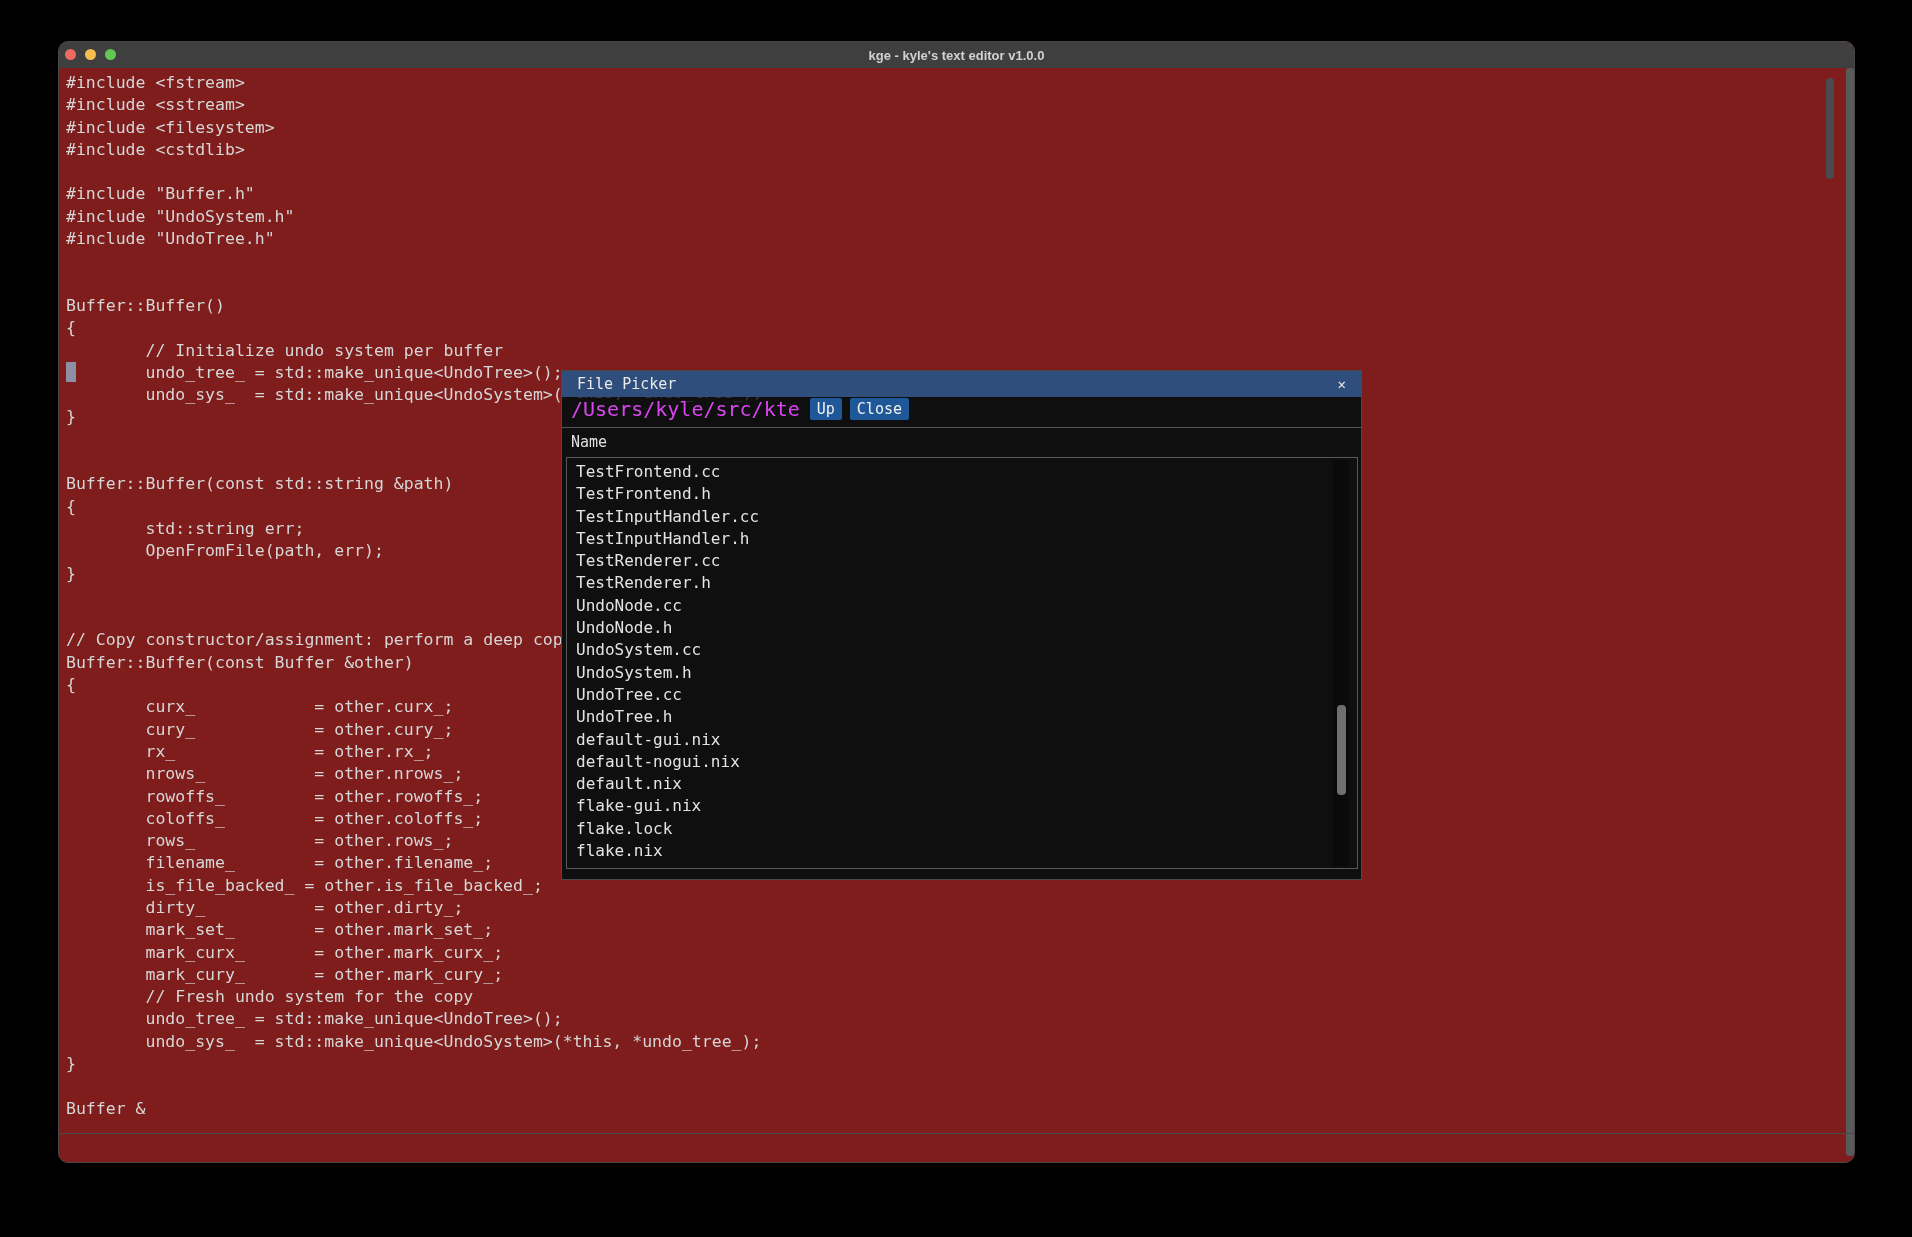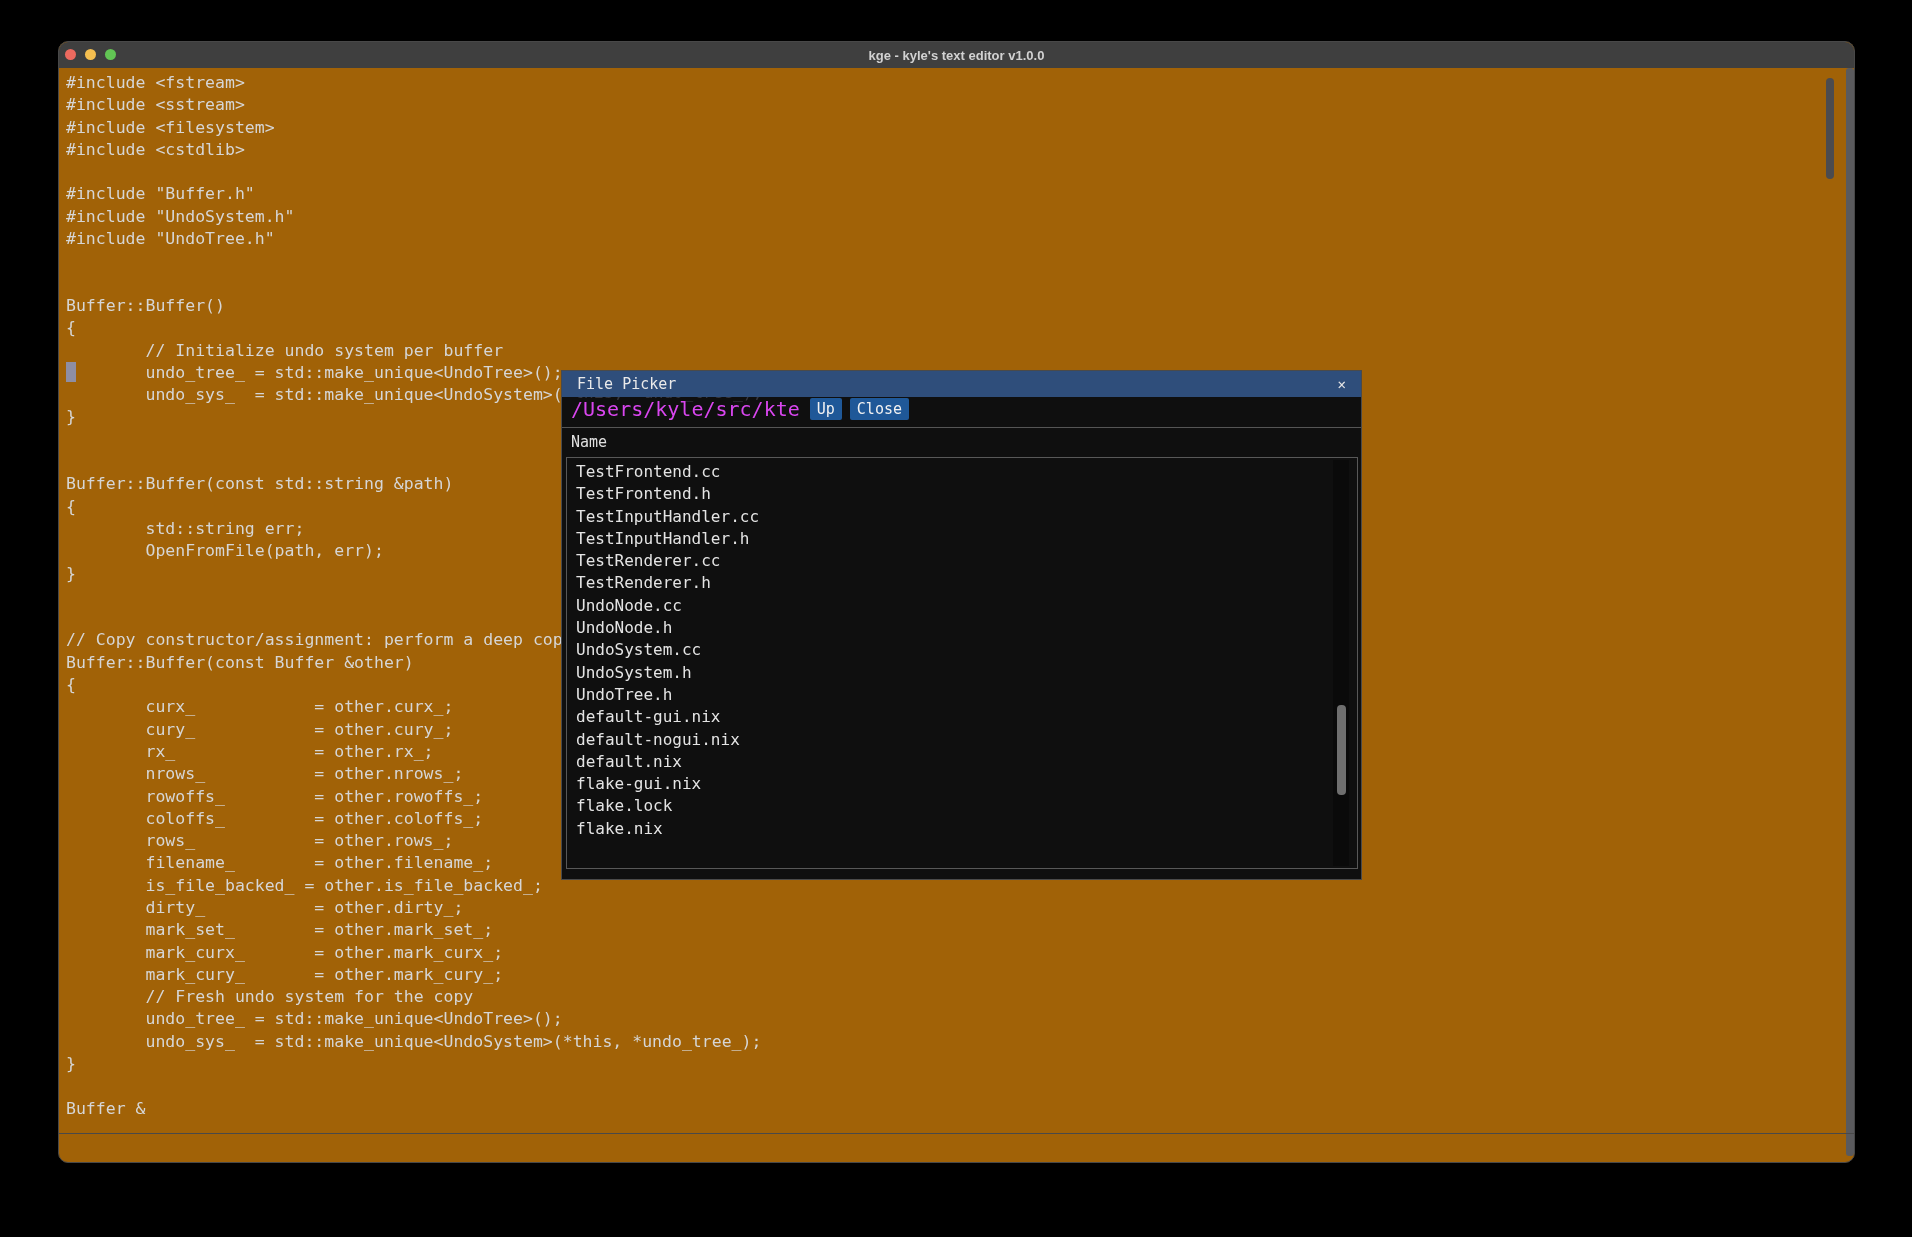--- a/index.html
+++ b/index.html
@@ -1,21 +1,21 @@
 <!DOCTYPE html>
 <html style="--c-window_titlebar: #3f3f3f; --c-traffic_red: #ed6a5f; --c-traffic_yellow: #f5bf50; --c-traffic_green: #62c554; --c-status_bar: #4190ee; --c-dialog_titlebar: #2f4e7b; --c-button: #1f5898; --c-cursor: #8e8ea4;"><head>
 <meta charset="utf-8">
 <style>
   html,body { margin:0; padding:0; background:#000; }
   body { position:relative; width:1912px; height:1237px; overflow:hidden;
          font-family:"DejaVu Sans Mono", monospace; }
 
   
   .window { position:absolute; left:58px; top:41px; width:1797px; height:1122px;
-            background:#a16207; border:1px solid #484848; border-radius:10px;
+            background:#7f1d1d; border:1px solid #484848; border-radius:10px;
             overflow:hidden; box-sizing:border-box;padding-left:33px; }
   .titlebar { position:absolute; left:0; top:0; right:0; height:26px;
               background:var(--c-window_titlebar,#3f3f3f);
               display:flex; align-items:center; justify-content:center; }
   .traffic { position:absolute; left:6px; top:7px; display:flex; gap:9px; }
   .light { width:11px; height:11px; border-radius:50%; }
   .light.red { background:var(--c-traffic_red,#ed6a5f); }
   .light.yellow { background:var(--c-traffic_yellow,#f5bf50); }
   .light.green { background:var(--c-traffic_green,#62c554); }
   .win-title { font-family:"Liberation Sans", sans-serif; font-size:13px;
@@ -166,20 +166,21 @@
     <div class="file-row">TestFrontend.cc</div>
       <div class="file-row">TestFrontend.h</div>
       <div class="file-row">TestInputHandler.cc</div>
       <div class="file-row">TestInputHandler.h</div>
       <div class="file-row">TestRenderer.cc</div>
       <div class="file-row">TestRenderer.h</div>
       <div class="file-row">UndoNode.cc</div>
       <div class="file-row">UndoNode.h</div>
       <div class="file-row">UndoSystem.cc</div>
       <div class="file-row">UndoSystem.h</div>
+      <div class="file-row">UndoTree.cc</div>
       <div class="file-row">UndoTree.h</div>
       <div class="file-row">default-gui.nix</div>
       <div class="file-row">default-nogui.nix</div>
       <div class="file-row">default.nix</div>
       <div class="file-row">flake-gui.nix</div>
       <div class="file-row">flake.lock</div>
       <div class="file-row">flake.nix</div>
     <div class="list-track"></div>
     <div class="list-thumb"></div>
   </div>

